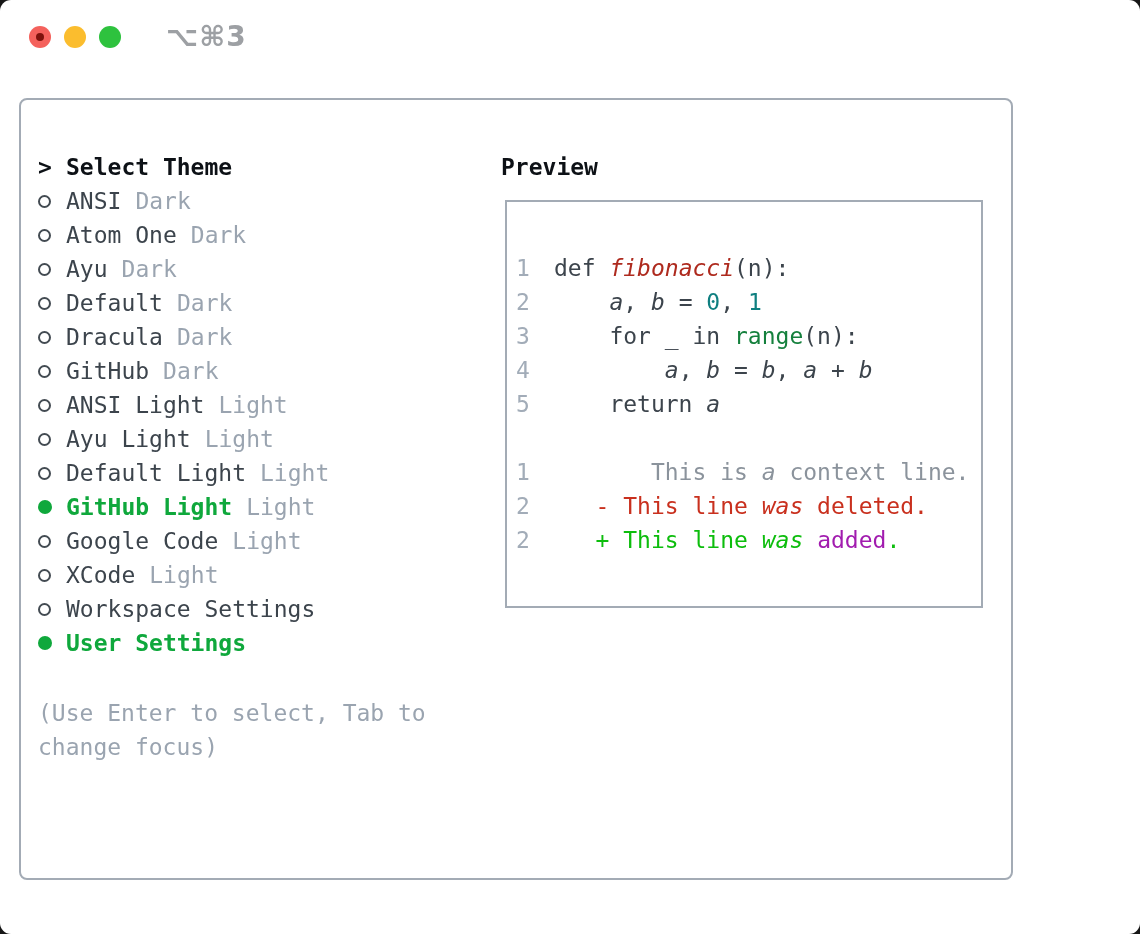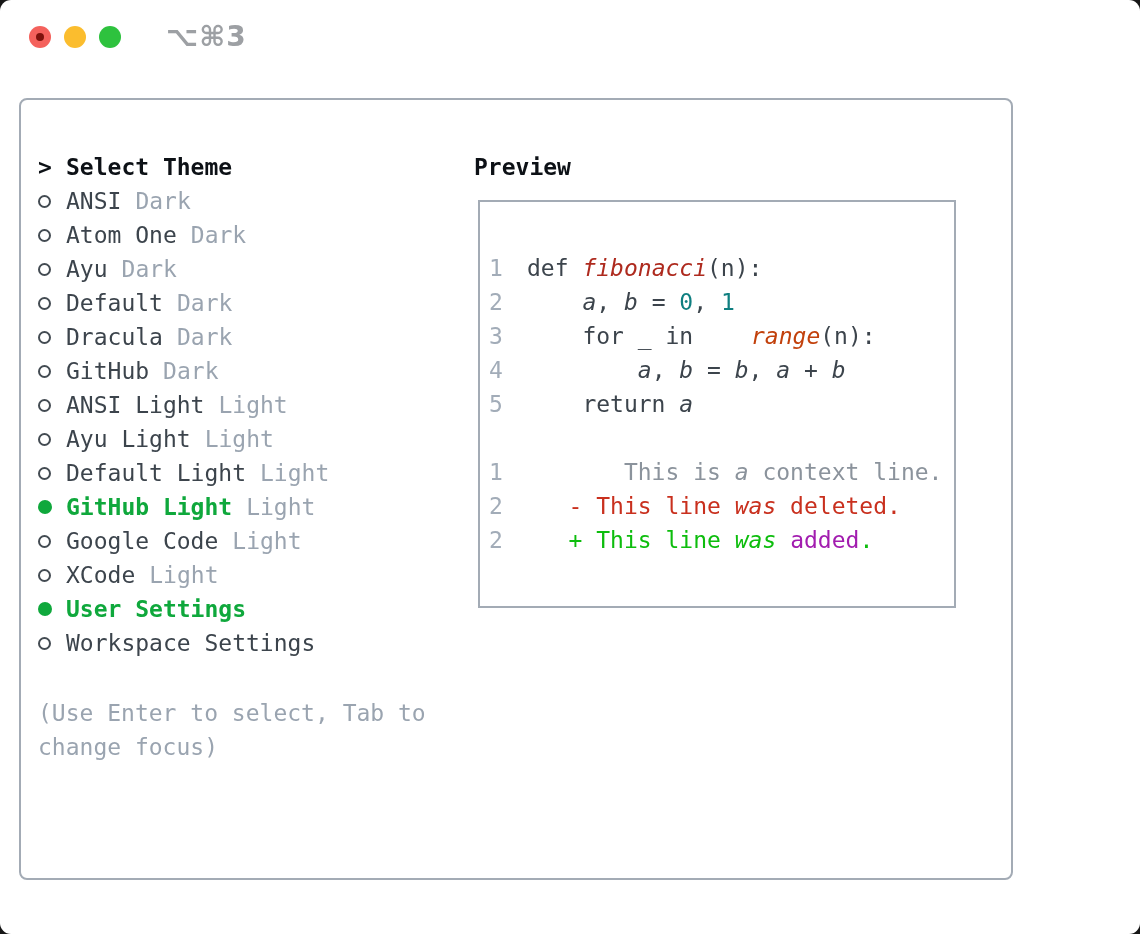--- a/index.html
+++ b/index.html
@@ -33,21 +33,21 @@
   .caret{ font-weight:bold; color:var(--heading); }
   .header-label{ font-weight:bold; color:var(--heading); }
   .ring{ width:13px; height:13px; border:2px solid #434b52; border-radius:50%; }
   .bullet{ width:14px; height:14px; border-radius:50%; background:var(--green-selected); }
   .item .label{ color:var(--text); }
   .item.sel .label{ color:var(--green-selected);font-weight:bold; }
   .tag{ color:var(--muted); margin-left:14px; }
   .apply-header{ margin-top:43px; padding-left:28px; color:var(--heading); }
   .hint{ margin-top:36px; width:450px; line-height:34px; color:var(--muted); }
   
-  .right{ position:absolute; left:453px; top:50px; font-size:23px; }
+  .right{ position:absolute; left:480px; top:50px; font-size:23px; }
   .preview-header{ height:34px; display:flex; align-items:center;
                    font-weight:bold; color:var(--heading); }
   .preview-box{
     margin-left:4px; margin-top:16px; width:478px; height:408px;
     border:2px solid var(--border); padding:49px 8px 0 9px; background:#fff;
   }
   .cl{ height:34px; display:flex; align-items:center; }
   .ln{ width:38px; flex:none; color:var(--line-number); }
   .ct{ white-space:pre; color:var(--text); }
 </style>
@@ -155,51 +155,51 @@
             <span class="marker">
               <span class="ring"></span>
             </span>
             <span class="label">XCode</span>
             <span class="tag">Light</span>
           </div>
         </div>
 
 
       <div id="apply-items">
+          <div class="row item">
+            <span class="marker">
+              <span class="ring"></span>
+            </span>
+            <span class="label">Workspace Settings</span>
+          </div>
           <div class="row item sel">
             <span class="marker">
               <span class="bullet"></span>
             </span>
             <span class="label">User Settings</span>
-          </div>
-          <div class="row item">
-            <span class="marker">
-              <span class="ring"></span>
-            </span>
-            <span class="label">Workspace Settings</span>
           </div>
         </div>
 
       <div class="hint">(Use Enter to select, Tab to change focus)</div>
     </div>
 
     <div class="right">
       <div class="preview-header">Preview</div>
       <div class="preview-box" id="preview-box">
           <div class="cl">
             <span class="ln">1</span>
             <span class="ct"><span>def </span><span style="color: rgb(174, 42, 30); font-style: italic; text-align: right;">fibonacci</span><span>(n):</span></span>
           </div>
           <div class="cl">
             <span class="ln">2</span>
             <span class="ct"><span>    </span><span style="font-style: italic;">a</span><span>, </span><span style="font-style: italic;">b</span><span> = </span><span style="color: rgb(15, 127, 128);">0</span><span>, </span><span style="color: rgb(15, 127, 128);">1</span></span>
           </div>
           <div class="cl">
             <span class="ln">3</span>
-            <span class="ct"><span>    for _ in </span><span style="color: #c2410c; font-style: italic; margin-left: 44px;">range</span><span>(n):</span></span>
+            <span class="ct"><span>    for _ in </span><span style="color: #15803d; ">range</span><span>(n):</span></span>
           </div>
           <div class="cl">
             <span class="ln">4</span>
             <span class="ct"><span>        </span><span style="font-style: italic;">a</span><span>, </span><span style="font-style: italic;">b</span><span> = </span><span style="font-style: italic;">b</span><span>, </span><span style="font-style: italic;">a</span><span> + </span><span style="font-style: italic;">b</span></span>
           </div>
           <div class="cl">
             <span class="ln">5</span>
             <span class="ct"><span>    return </span><span style="font-style: italic;">a</span></span>
           </div>
           <div class="cl">

